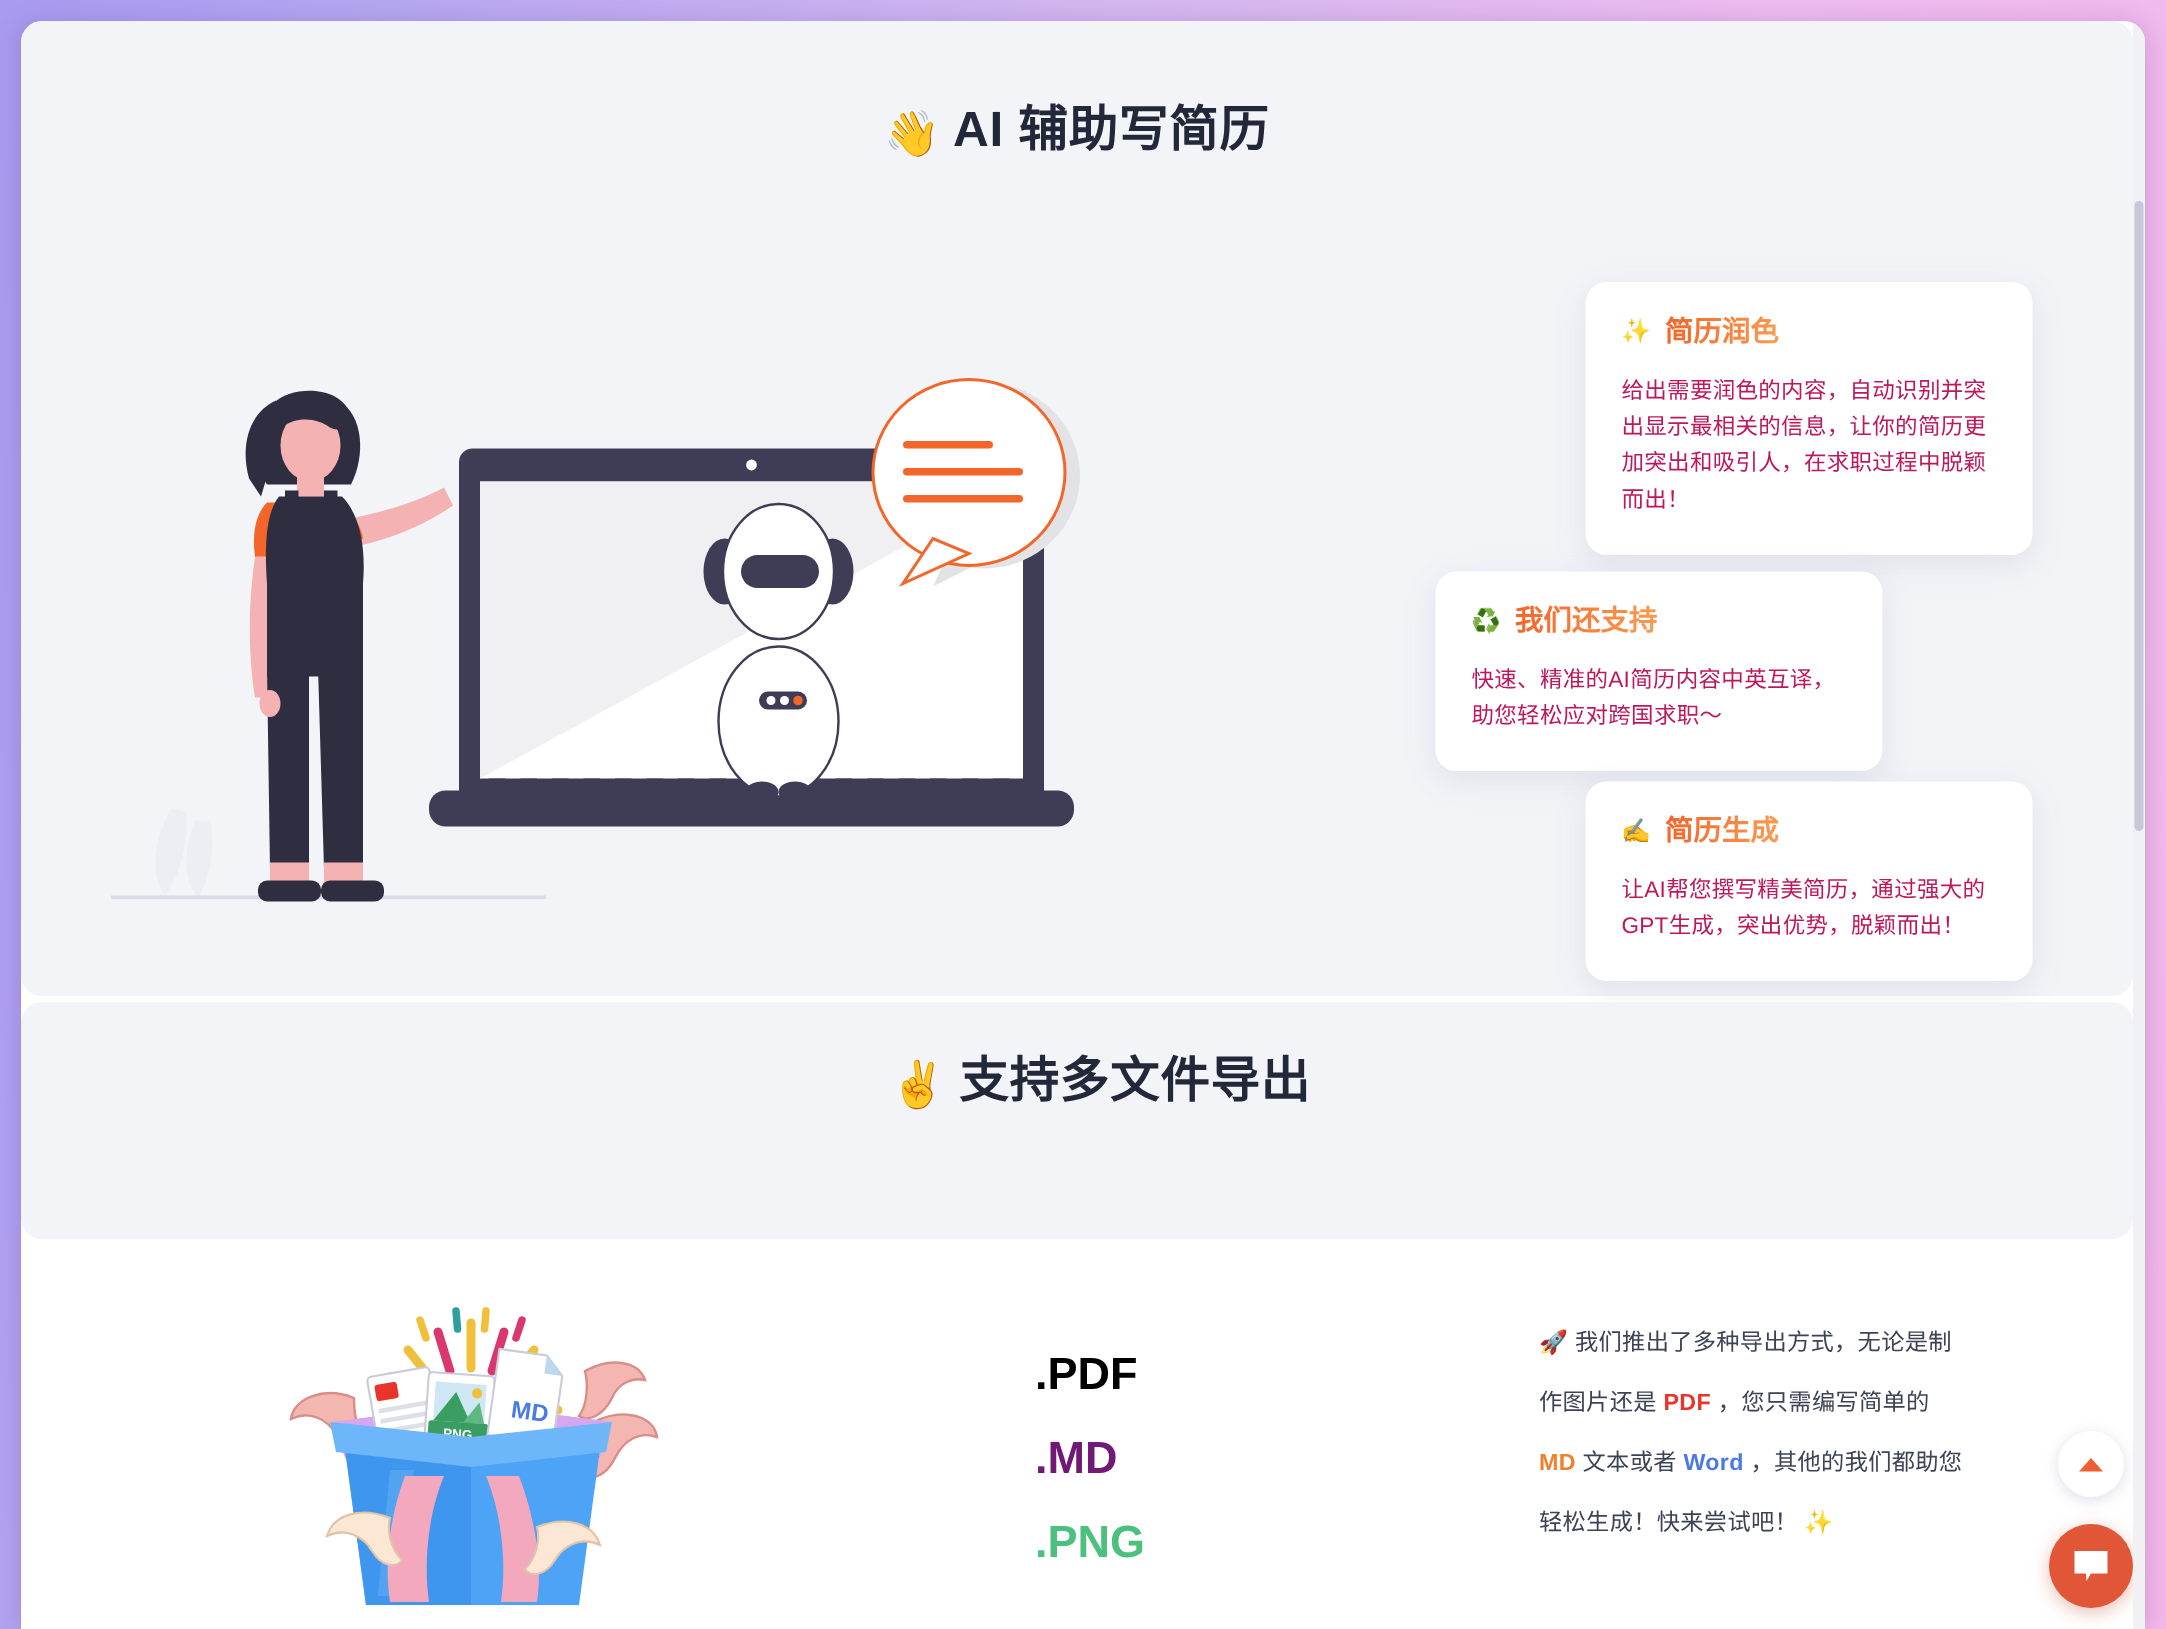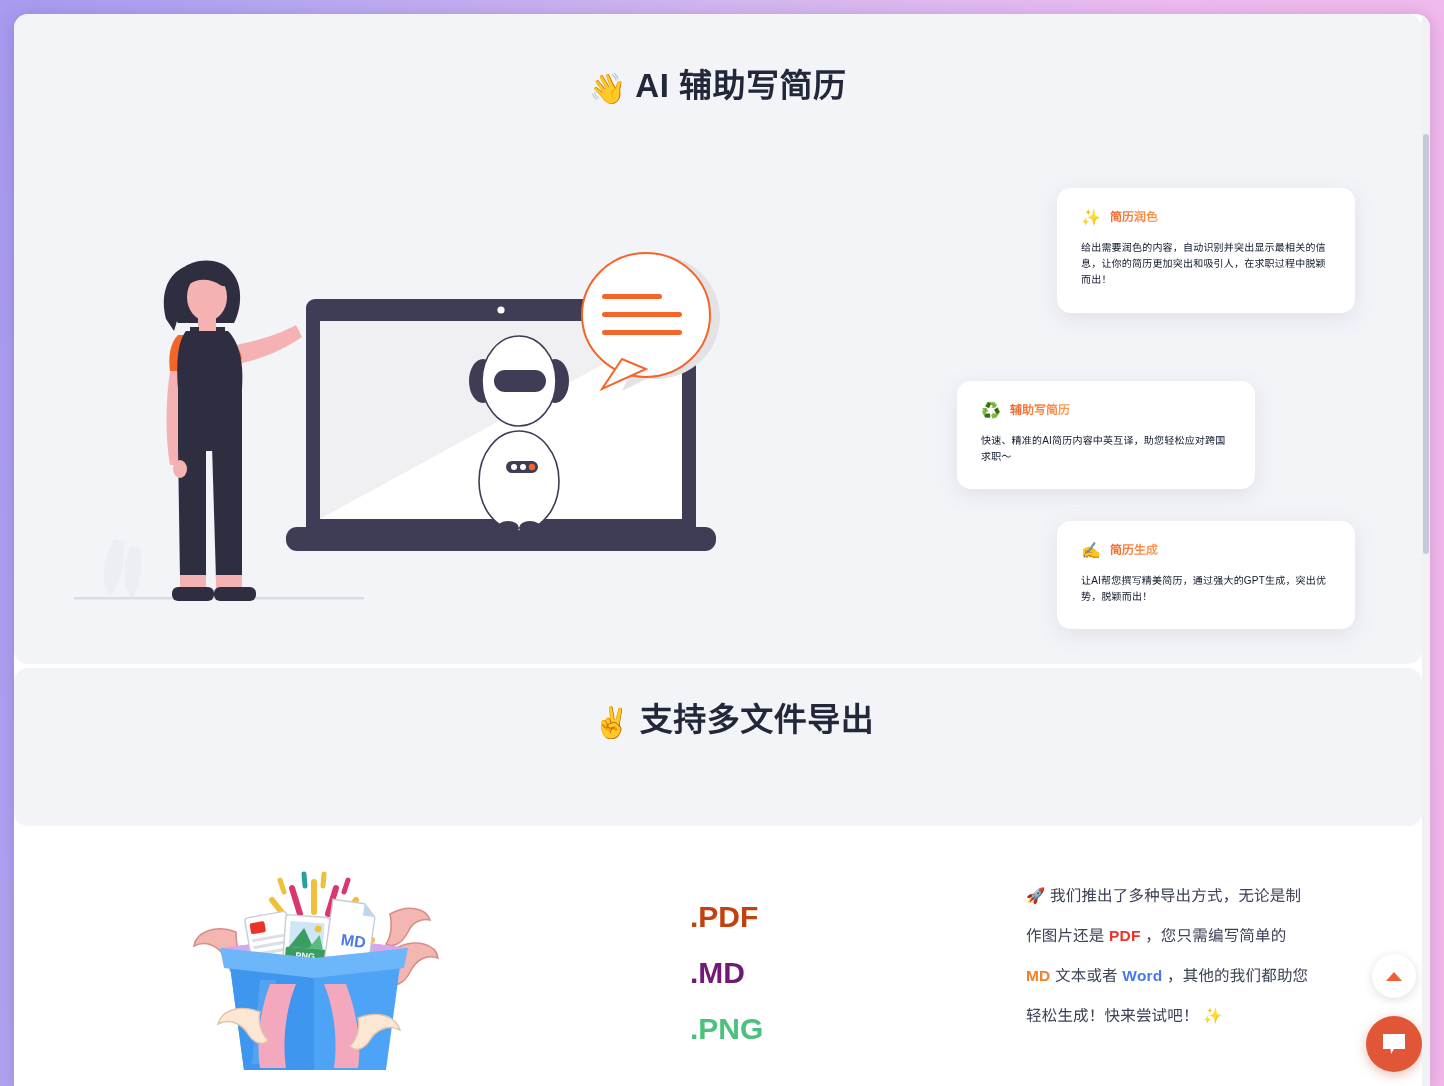--- a/index.html
+++ b/index.html
@@ -90,38 +90,38 @@
     background: #ffffff;
     border-radius: 14px;
     box-shadow: 0 6px 22px rgba(100,105,140,.13);
     padding: 22px 24px 24px 24px;
   }
   .feat-card-1 { left: 1043px; top: 174px; width: 298px; }
   .feat-card-2 { left: 943px;  top: 367px; width: 298px; }
   .feat-card-3 { left: 1043px; top: 507px; width: 298px; }
 
   .feat-title {
-    font-size: 12px;
+    font-size: 19px;
     font-weight: bold;
     color: #f5762b;
     background: linear-gradient(95deg, #f4652a 0%, #fb9b52 100%);
     -webkit-background-clip: text;
     background-clip: text;
     -webkit-text-fill-color: transparent;
     display: inline-block;
     line-height: 1.3;
   }
   .feat-title-row { display: flex; align-items: center; gap: 9px; }
   .feat-emoji { font-size: 16px; line-height: 1; -webkit-text-fill-color: initial; }
 
   .feat-body {
     margin-top: 14px;
-    font-size: 10px;
+    font-size: 15px;
     line-height: 1.62;
-    color: #0f172a;
+    color: #be185d;
     letter-spacing: .2px;
   }
 
   
   .export-illu {
     position: absolute;
     left: 150px;
     top: 838px;
     width: 300px;
     height: 240px;
@@ -305,21 +305,21 @@
       <div class="feat-title-row">
         <span class="feat-emoji">✨</span>
         <span class="feat-title">简历润色</span>
       </div>
       <div class="feat-body">给出需要润色的内容，自动识别并突出显示最相关的信息，让你的简历更加突出和吸引人，在求职过程中脱颖而出！</div>
     </div>
 
     <div class="feat-card feat-card-2">
       <div class="feat-title-row">
         <span class="feat-emoji">♻️</span>
-        <span class="feat-title">辅助写简历</span>
+        <span class="feat-title">我们还支持</span>
       </div>
       <div class="feat-body">快速、精准的AI简历内容中英互译，助您轻松应对跨国求职～</div>
     </div>
 
     <div class="feat-card feat-card-3">
       <div class="feat-title-row">
         <span class="feat-emoji">✍️</span>
         <span class="feat-title">简历生成</span>
       </div>
       <div class="feat-body">让AI帮您撰写精美简历，通过强大的GPT生成，突出优势，脱颖而出！</div>
@@ -407,21 +407,21 @@
 
         <path d="M106 132 C96 158 92 190 96 216 L122 216 C118 188 122 156 132 132 Z" fill="#f4a8bd"></path>
         <path d="M182 132 C192 158 198 190 194 216 L170 216 C174 188 170 156 160 132 Z" fill="#f4a8bd"></path>
 
         <path d="M96 160 C76 152 58 158 54 172 C66 166 78 172 84 182 C90 192 100 194 104 188 C96 180 94 168 96 160 Z" fill="#fbe7d4" stroke="#e0c3a8" stroke-width="1.4"></path>
         <path d="M194 166 C214 158 232 164 236 178 C224 172 212 178 206 188 C200 198 190 200 186 194 C194 186 196 174 194 166 Z" fill="#fbe7d4" stroke="#e0c3a8" stroke-width="1.4"></path>
       </svg>
     </div>
 
     <div class="fmt-list">
-      <div class="fmt-item" style="color:#c2410c">.PDF</div>
+      <div class="fmt-item" style="color:#000000">.PDF</div>
       <div class="fmt-item" style="color:#701a75">.MD</div>
       <div class="fmt-item" style="color:#4cc17e">.PNG</div>
     </div>
 
     <div class="export-copy">
       <span>🚀</span><span> 我们推出了多种导出方式，无论是制作图片还是 </span><b style="color:#e8342a">PDF</b><span> ，您只需编写简单的 </span><b style="color:#f0802a">MD</b><span> 文本或者 </span><b style="color:#4b7ae4">Word</b><span> ，其他的我们都助您轻松生成！快来尝试吧！ </span><span>✨</span>
     </div>
   </div>
 
   <div class="fab-top">

